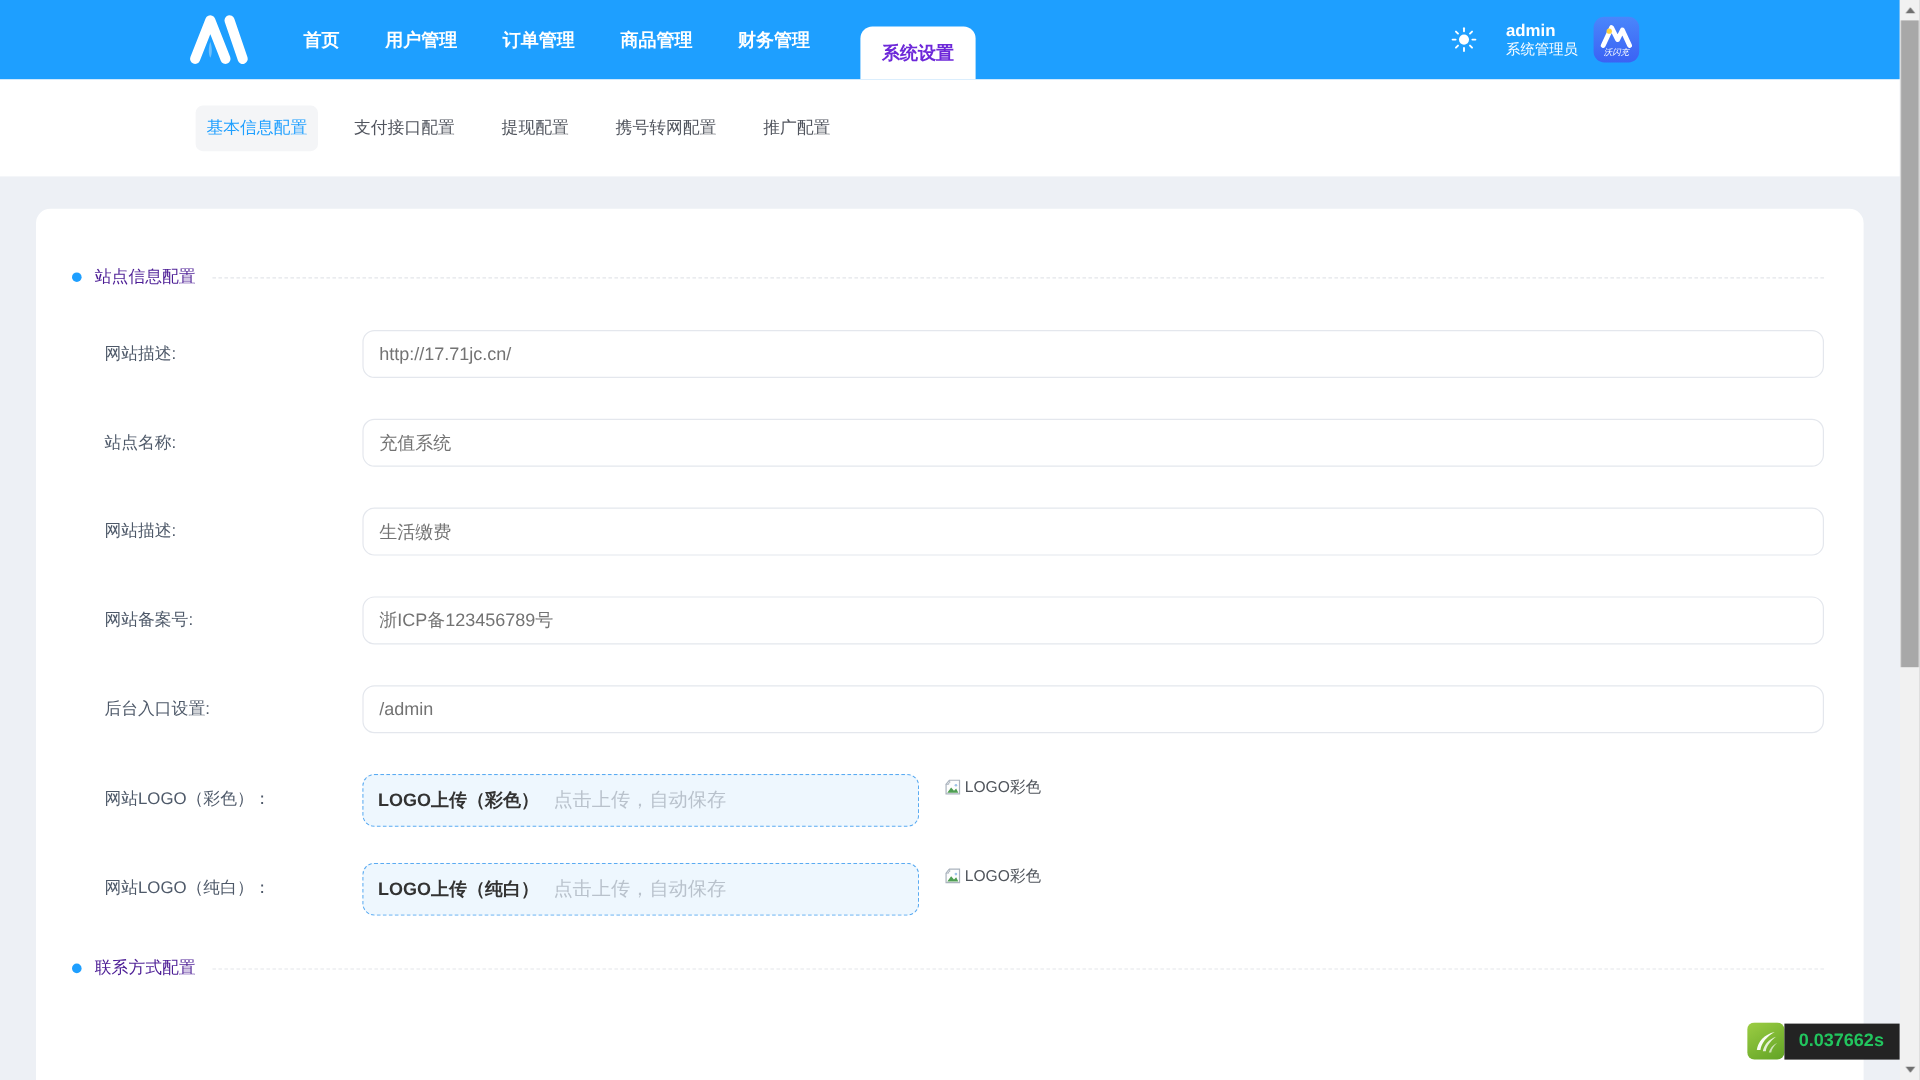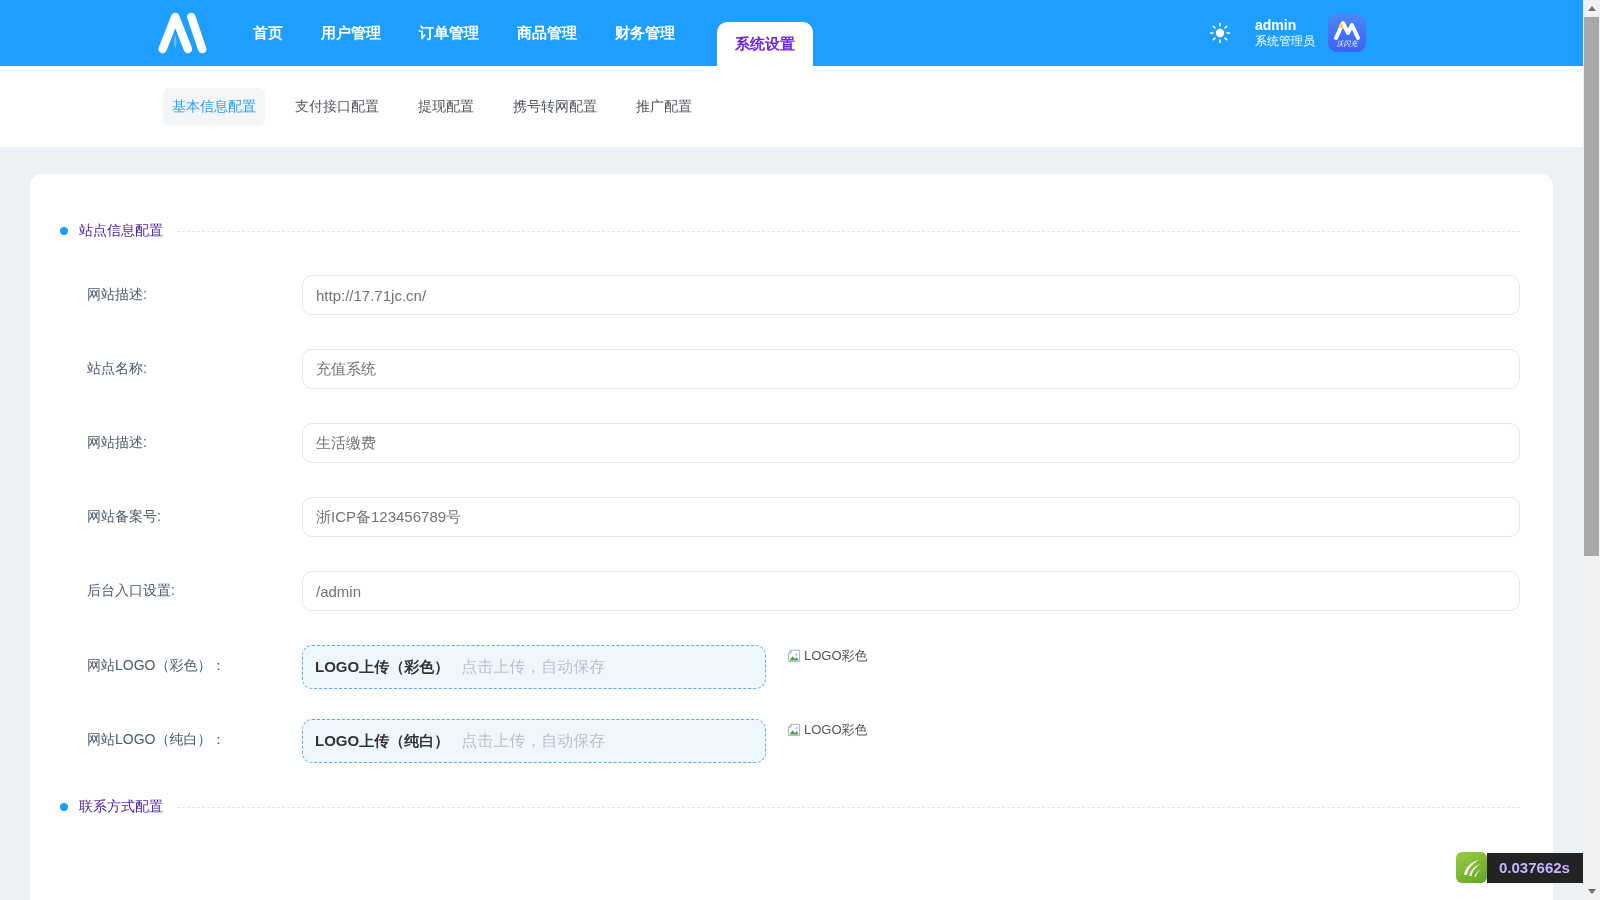--- a/index.html
+++ b/index.html
@@ -57,21 +57,21 @@
   .up-btn { font-size:15px; font-weight:bold; color:#333; white-space:nowrap; }
   .up-hint { font-size:16px; color:#b9c2cc; margin-left:12px; white-space:nowrap; }
   .preview { display:flex; align-items:flex-start; margin-left:20px; margin-top:2px; }
   .preview svg { flex:none; margin-top:1px; }
   .preview .alt { font-size:13px; color:#50555c; margin-left:2px; }
 
   
   .debugbar { position:fixed; right:17px; bottom:17px; display:flex; align-items:center; z-index:50; }
   .tp-icon { width:31px; height:31px; border-radius:6px; cursor:pointer; flex:none;
     background:linear-gradient(150deg,#9ccd43,#61a325); display:flex; align-items:center; justify-content:center; }
-  .tp-time { height:30px; background:#232323; color:#c4b5fd; font-size:15px; font-weight:bold;
+  .tp-time { height:30px; background:#232323; color:#22c55e; font-size:15px; font-weight:bold;
     display:flex; align-items:center; padding:0 12px; min-width:96px; }
 
   
   .scrollbar { position:fixed; top:0; right:0; width:17px; height:900px; background:#f1f1f1;
     z-index:60; }
   .sb-btn { position:absolute; left:0; width:17px; height:17px; display:flex;
     align-items:center; justify-content:center; cursor:pointer; }
   .sb-btn.up { top:0; }
   .sb-btn.down { bottom:0; }
   .tri-up { width:0; height:0; border-left:4px solid transparent; border-right:4px solid transparent;

